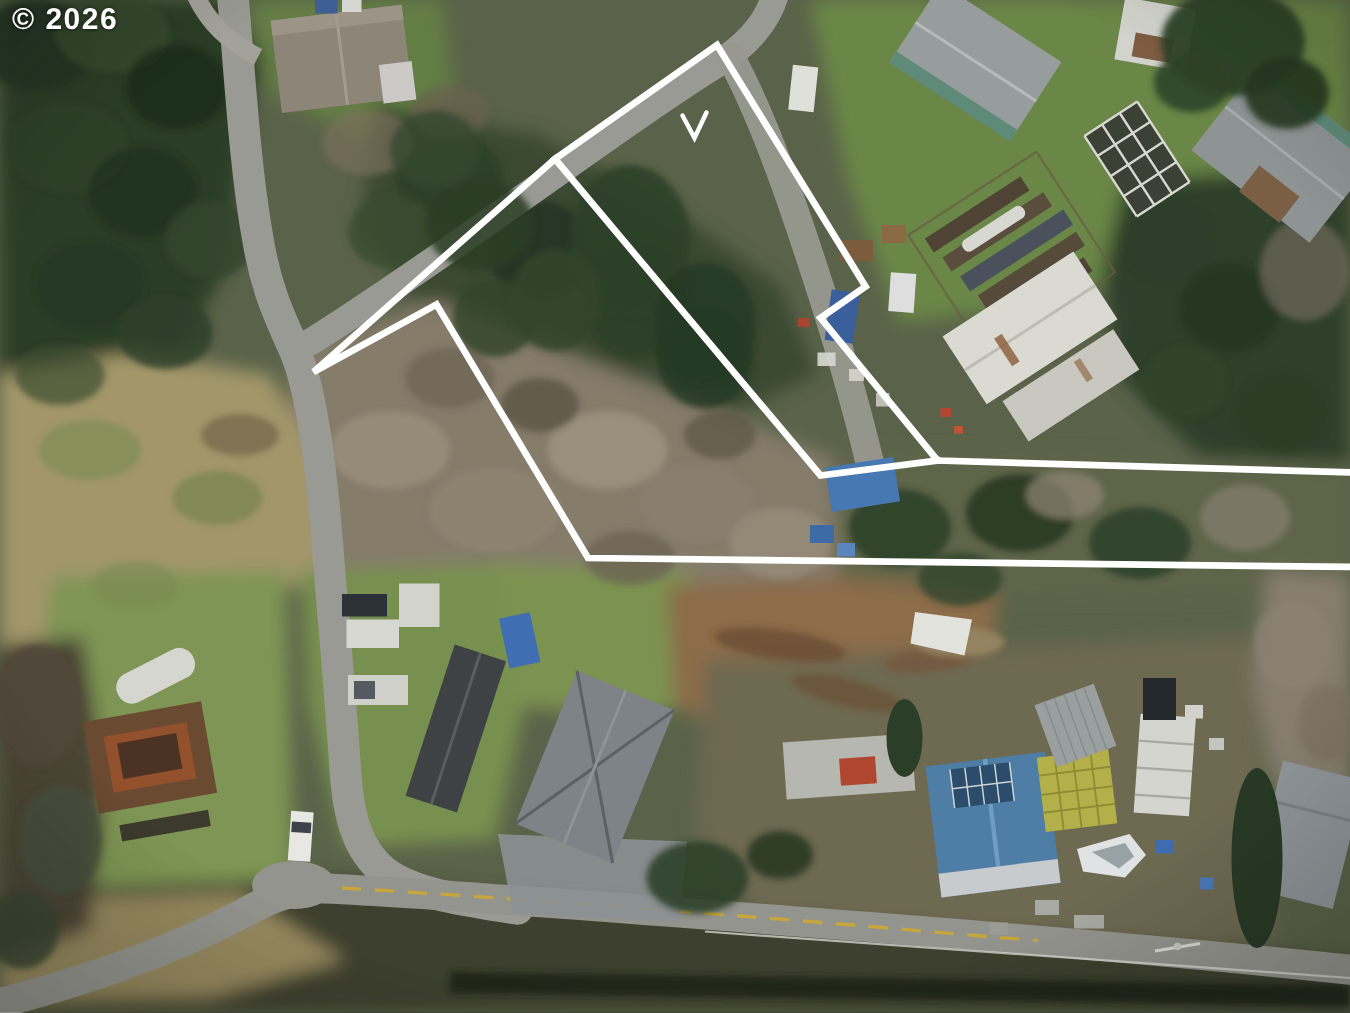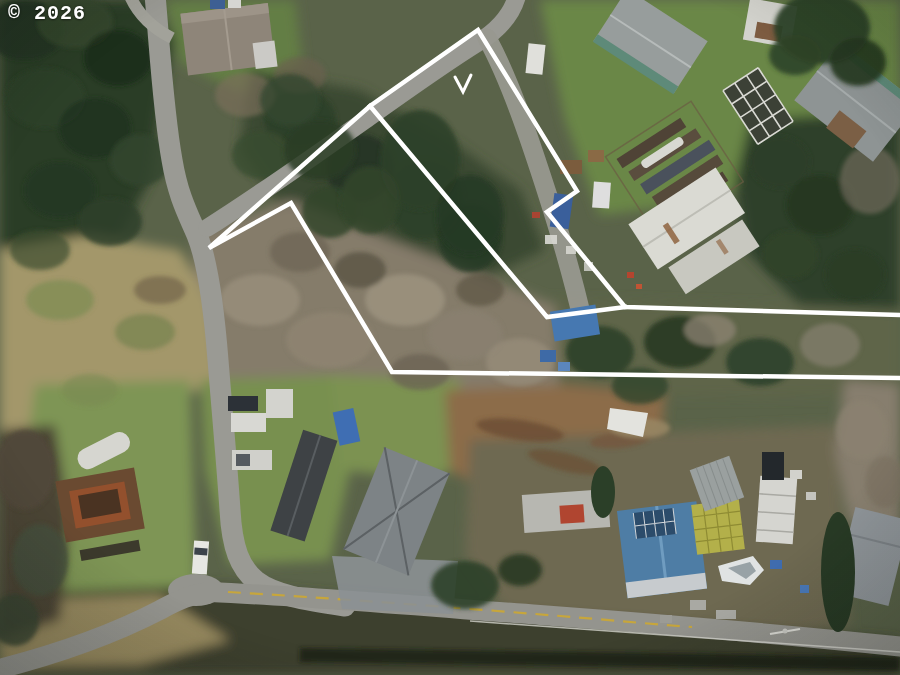--- a/index.html
+++ b/index.html
@@ -3,21 +3,21 @@
 <meta charset="utf-8">
 <style>
   html,body{margin:0;padding:0;background:#2c2c2c;}
   .stage{
     position:relative;width:900px;height:675px;overflow:hidden;
     background:#5a6349;font-family:"DejaVu Sans",sans-serif;
   }
   .stage svg{position:absolute;left:0;top:0;display:block;}
   .watermark{
     position:absolute;left:8px;top:2px;z-index:30;
-    font-family:Liberation Mono, monospace;font-weight:bold;font-size:20px;
+    font-family:Liberation Sans, sans-serif;font-weight:bold;font-size:20px;
     color:#ffffff;letter-spacing:1px;
     text-shadow:0 0 3px rgba(0,0,0,.45),0 1px 2px rgba(0,0,0,.35);
     user-select:none;
     text-align:right;
   }
 </style>
 </head>
 <body>
 
 <div class="stage">

